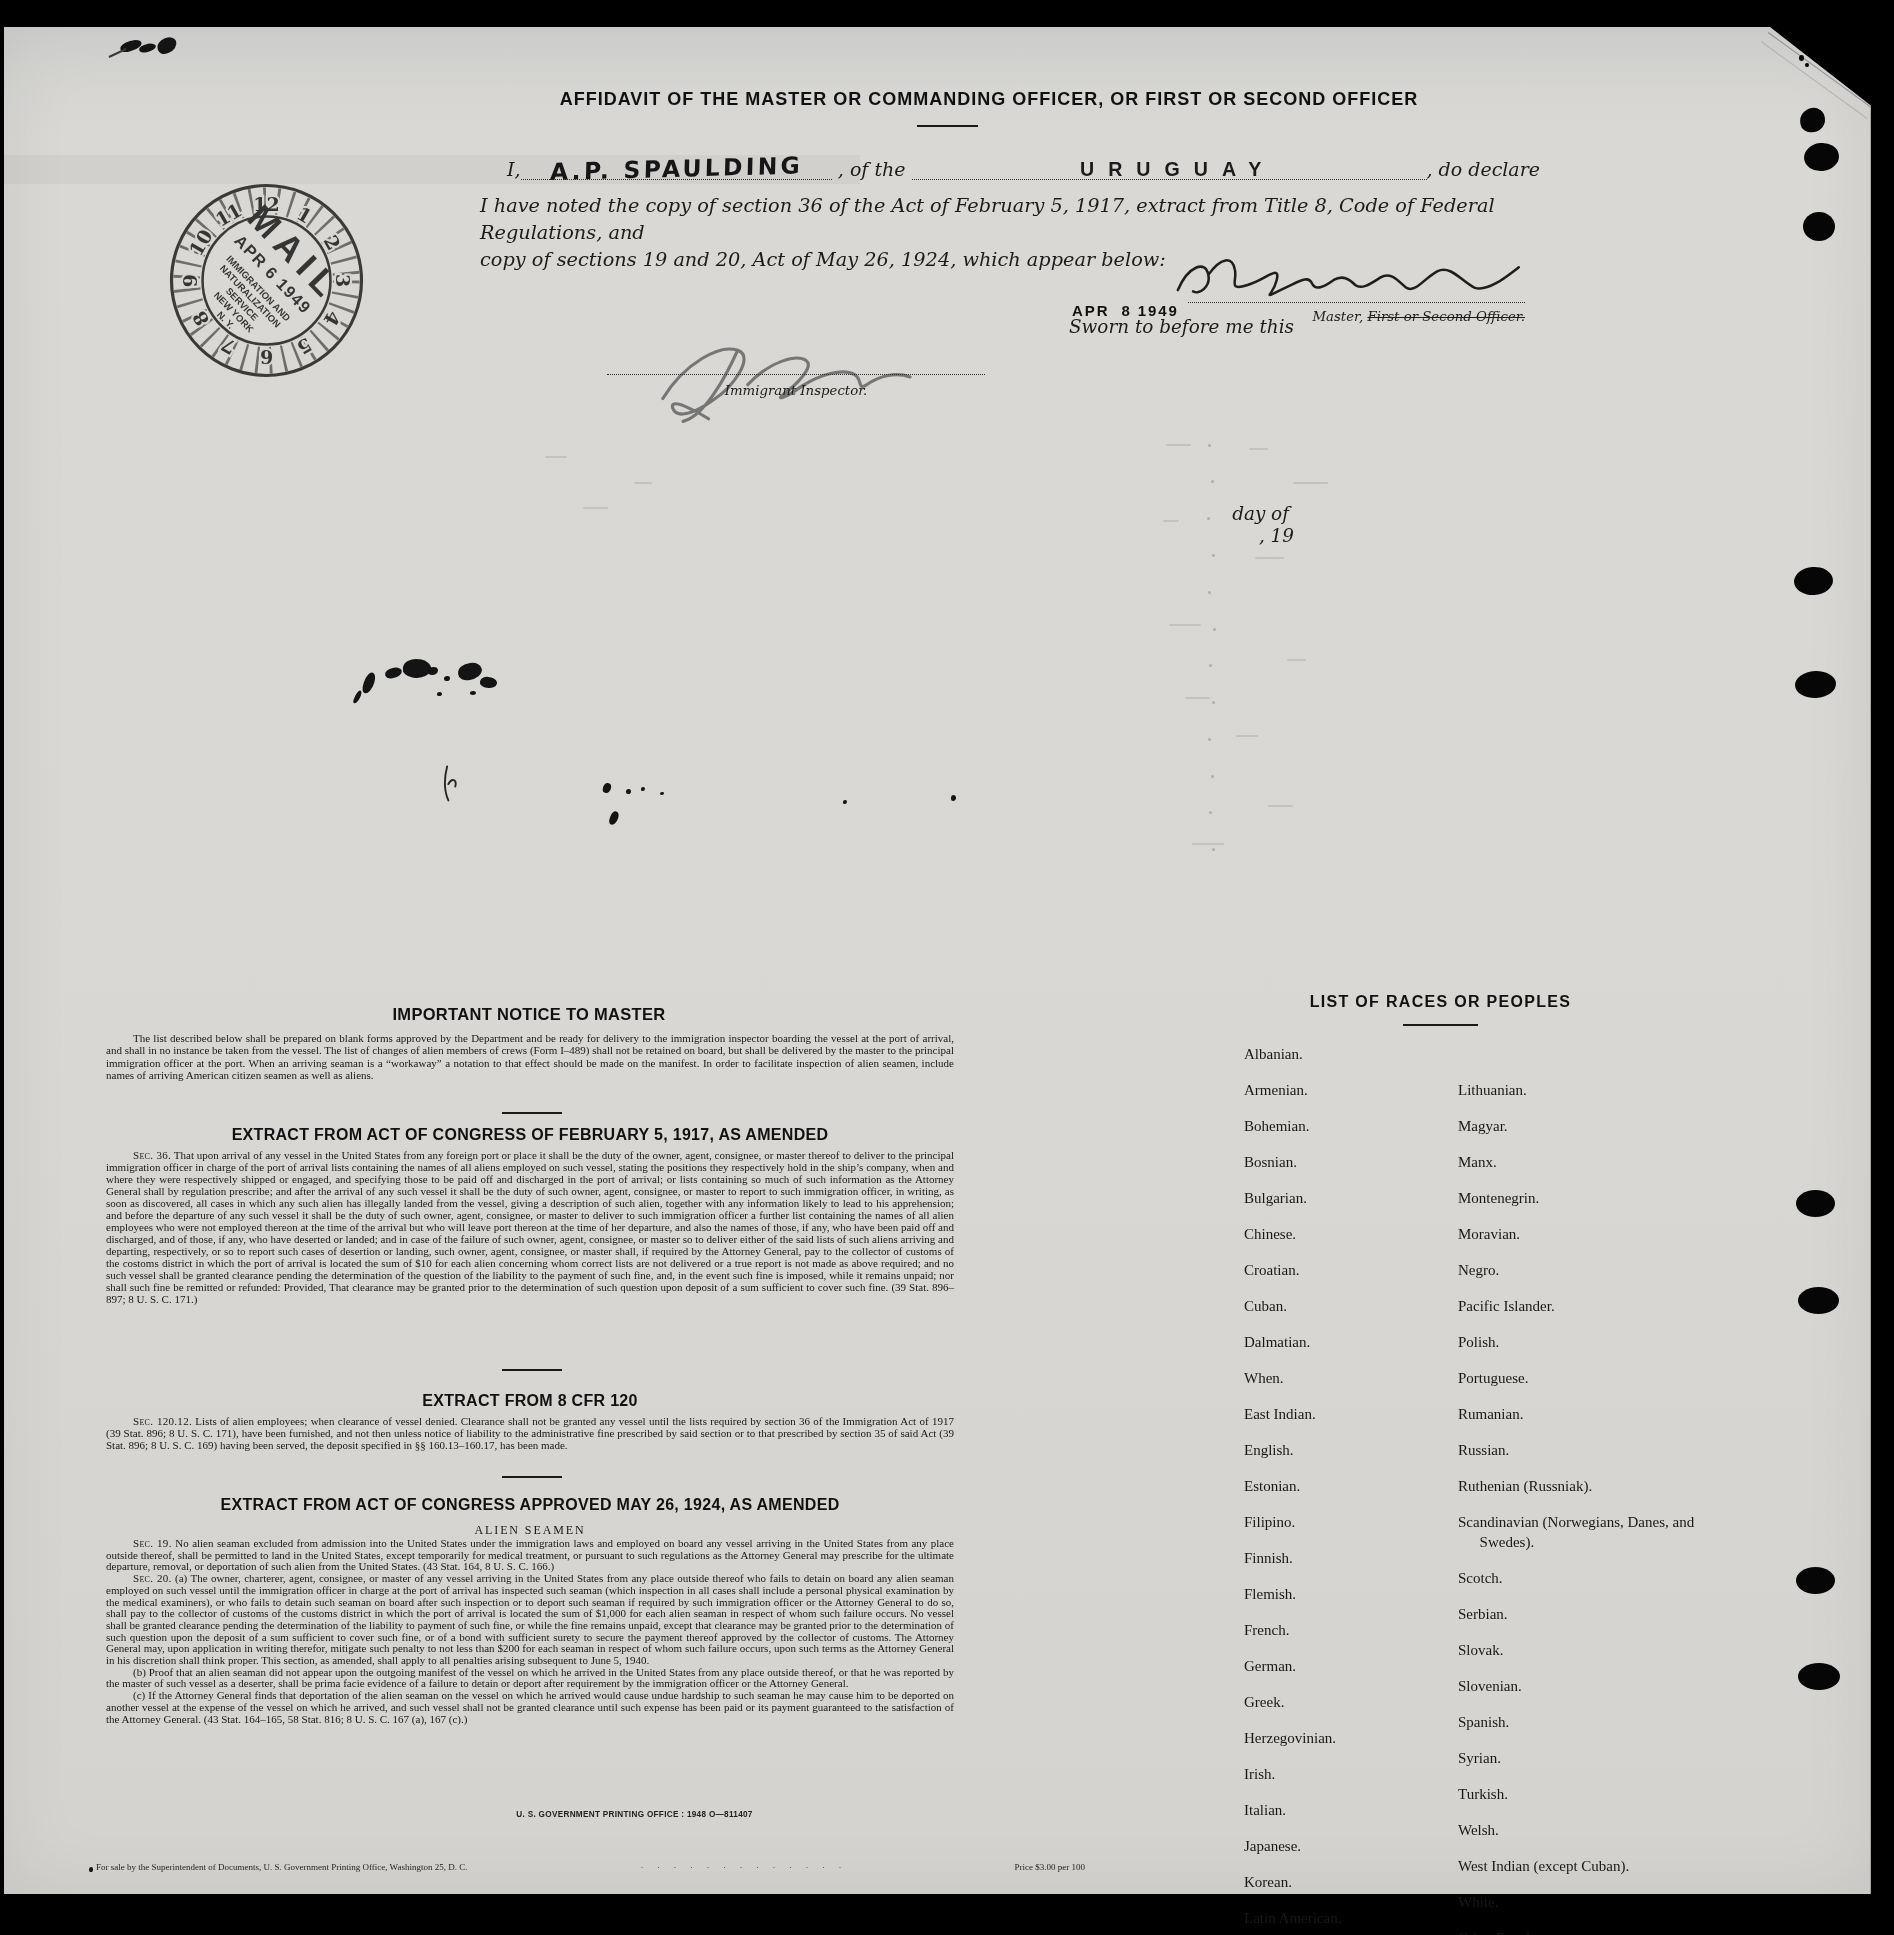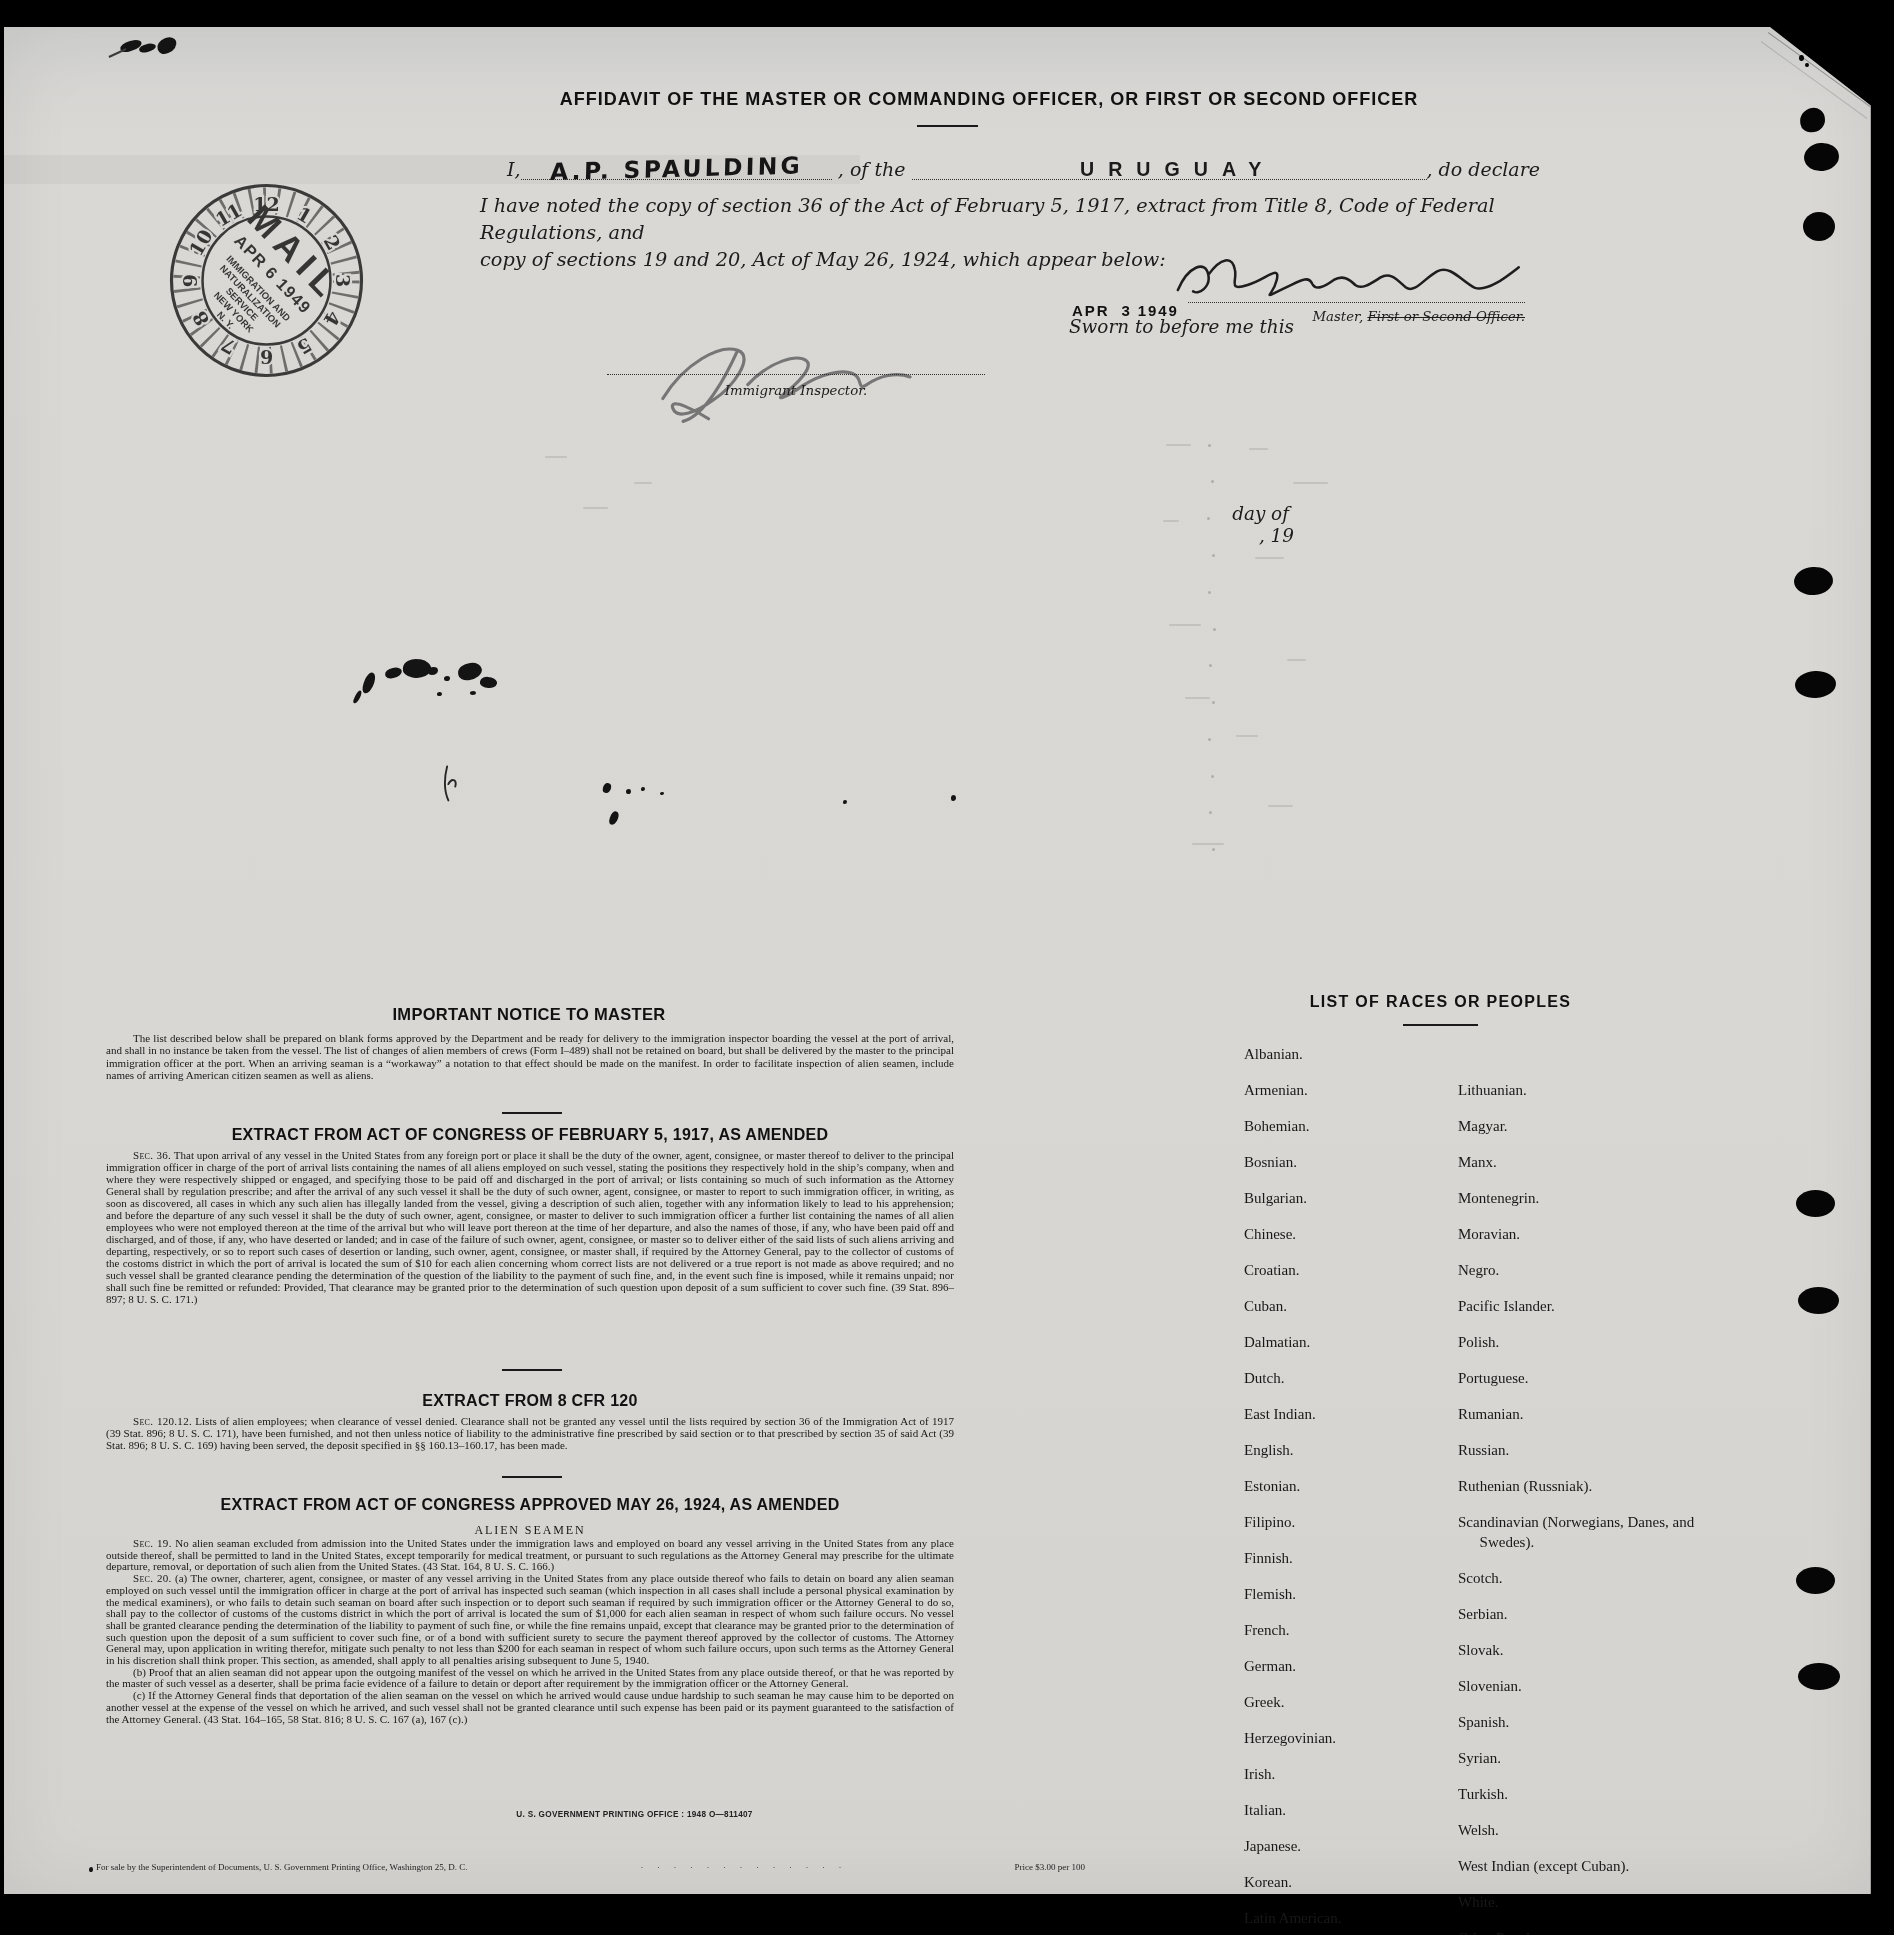--- a/index.html
+++ b/index.html
@@ -91,21 +91,21 @@
   <div class="decl-body">I have noted the copy of section 36 of the Act of February 5, 1917, extract from Title 8, Code of Federal Regulations, and</div>
   <div class="decl-body">copy of sections 19 and 20, Act of May 26, 1924, which appear below:</div>
 </div>
 
 <svg class="abs" style="left:1169px;top:252px;" width="358" height="54" viewBox="0 0 565 85">
   <path d="M14,60 C30,22 58,12 62,36 C66,54 48,68 38,62 M62,36 C82,8 100,6 104,28 C108,46 92,62 124,52 C152,44 176,18 170,44 C164,70 142,76 184,56 C206,46 220,36 226,50 C232,62 246,54 260,44 C274,36 284,42 294,52 C304,60 318,50 334,40 C350,30 362,46 374,56 C388,66 404,40 424,30 C444,20 462,46 482,56 C502,64 534,38 552,24" fill="none" stroke="#1e1e1e" stroke-width="4" stroke-linecap="round"></path>
 </svg>
 <div class="abs dotseg" style="left:1188px;top:302px;width:337px;"></div>
 <div class="abs small-it" style="left:1188px;top:309px;width:337px;text-align:right;"><span>Master, </span><span class="struck">First or Second Officer.</span></div>
 
-<div class="abs date-stamp" style="left:1072px;top:302px;">APR  3 1949</div>
+<div class="abs date-stamp" style="left:1072px;top:302px;">APR  8 1949</div>
 
 <div class="abs sworn" style="left:526px;top:316px;width:768px;">
   <span>Sworn to before me this</span>
   <span class="dotseg" style="flex:0 0 165px;"></span>
   <span style="padding:0 5px;">day of</span>
   <span class="dotseg" style="flex:1;"></span>
   <span>, 19</span>
   <span class="dotseg" style="flex:0 0 58px;"></span>
 </div>
 
@@ -235,21 +235,21 @@
 <div class="abs race-col" style="left:1244px;top:1045px;width:209px;">
     <div>Albanian.</div>
     <div>Armenian.</div>
     <div>Bohemian.</div>
     <div>Bosnian.</div>
     <div>Bulgarian.</div>
     <div>Chinese.</div>
     <div>Croatian.</div>
     <div>Cuban.</div>
     <div>Dalmatian.</div>
-    <div>Dutch.</div>
+    <div>When.</div>
     <div>East Indian.</div>
     <div>English.</div>
     <div>Estonian.</div>
     <div>Filipino.</div>
     <div>Finnish.</div>
     <div>Flemish.</div>
     <div>French.</div>
     <div>German.</div>
     <div>Greek.</div>
     <div>Herzegovinian.</div>

